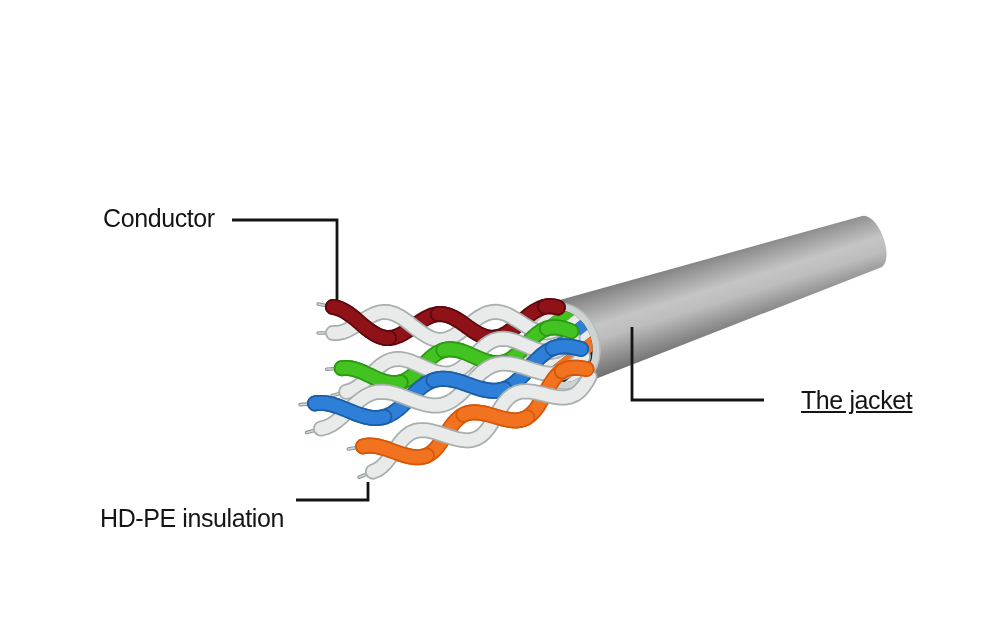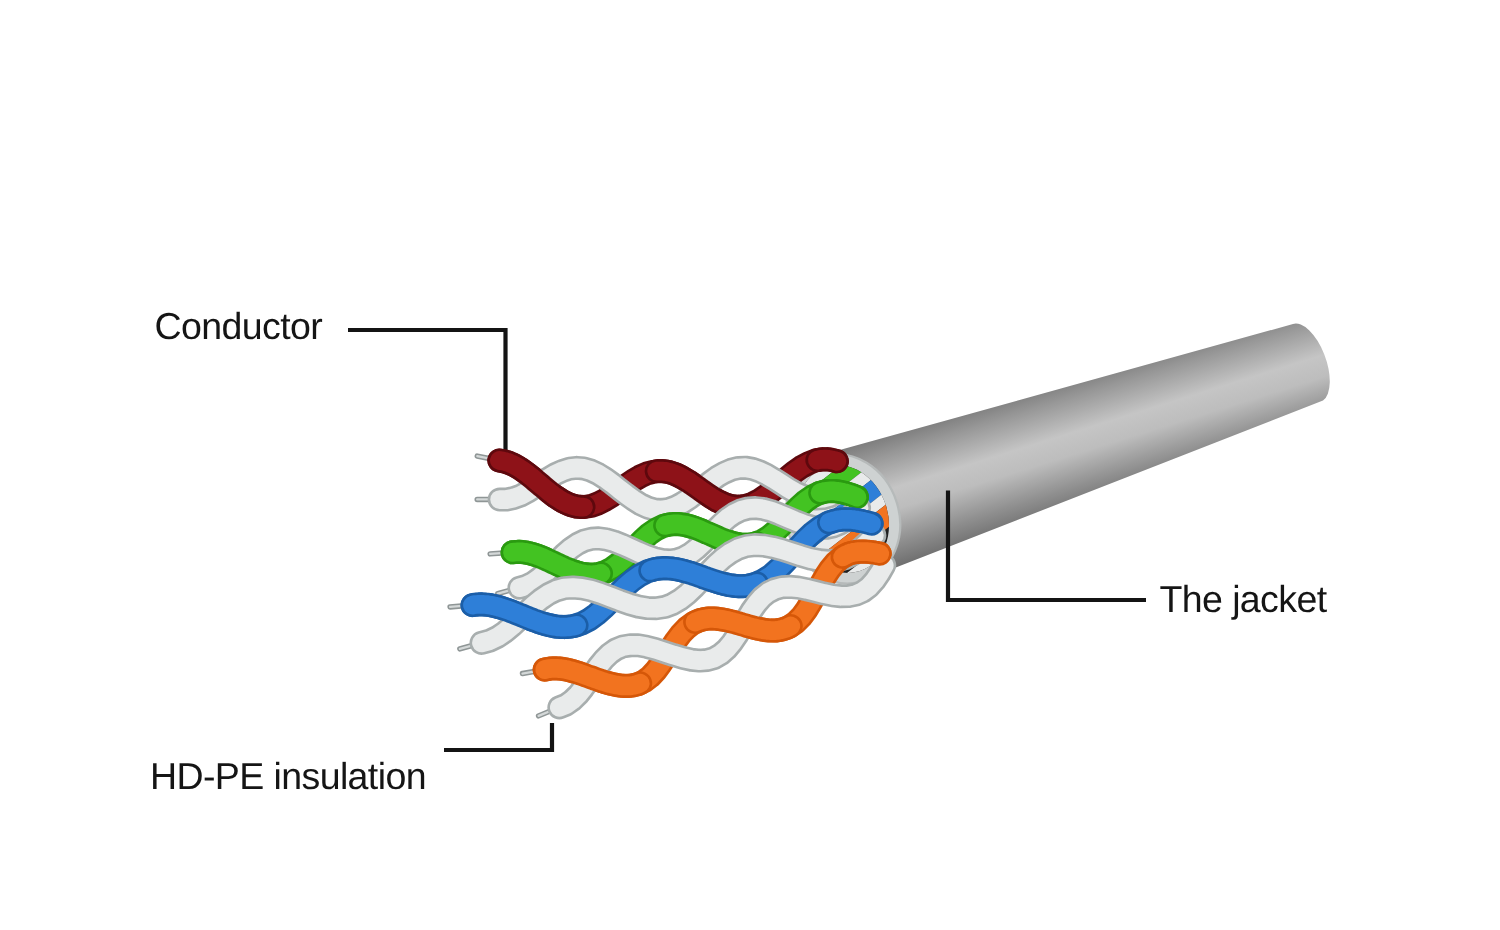--- a/index.html
+++ b/index.html
@@ -3,21 +3,21 @@
 <meta charset="utf-8">
 <style>
   html,body{margin:0;padding:0;background:#fff;}
   .stage{position:relative;width:1000px;height:620px;background:var(--bg,#ffffff);overflow:hidden;
          font-family:"Liberation Sans","DejaVu Sans",sans-serif;margin-top:48px;}
   .stage svg{position:absolute;left:0;top:0;}
   .diagram-label{position:absolute;font-size:25px;letter-spacing:-0.4px;line-height:26px;
                  color:var(--label-color,#151515);white-space:nowrap;}
   .label-conductor{left:103px;top:157px;}
   .label-insulation{left:100px;top:457px;}
-  .label-jacket{left:773px;top:339px;}
+  .label-jacket{left:801px;top:339px;text-decoration:underline;}
 </style>
 </head>
 <body>
 
 <div class="stage">
 
   <svg width="1000" height="620" viewBox="0 0 1000 620">
     <defs>
       <linearGradient id="jacketGrad" gradientUnits="userSpaceOnUse" x1="549" y1="255" x2="575" y2="339">
         <stop offset="0" stop-color="#7c7c7c"></stop>

